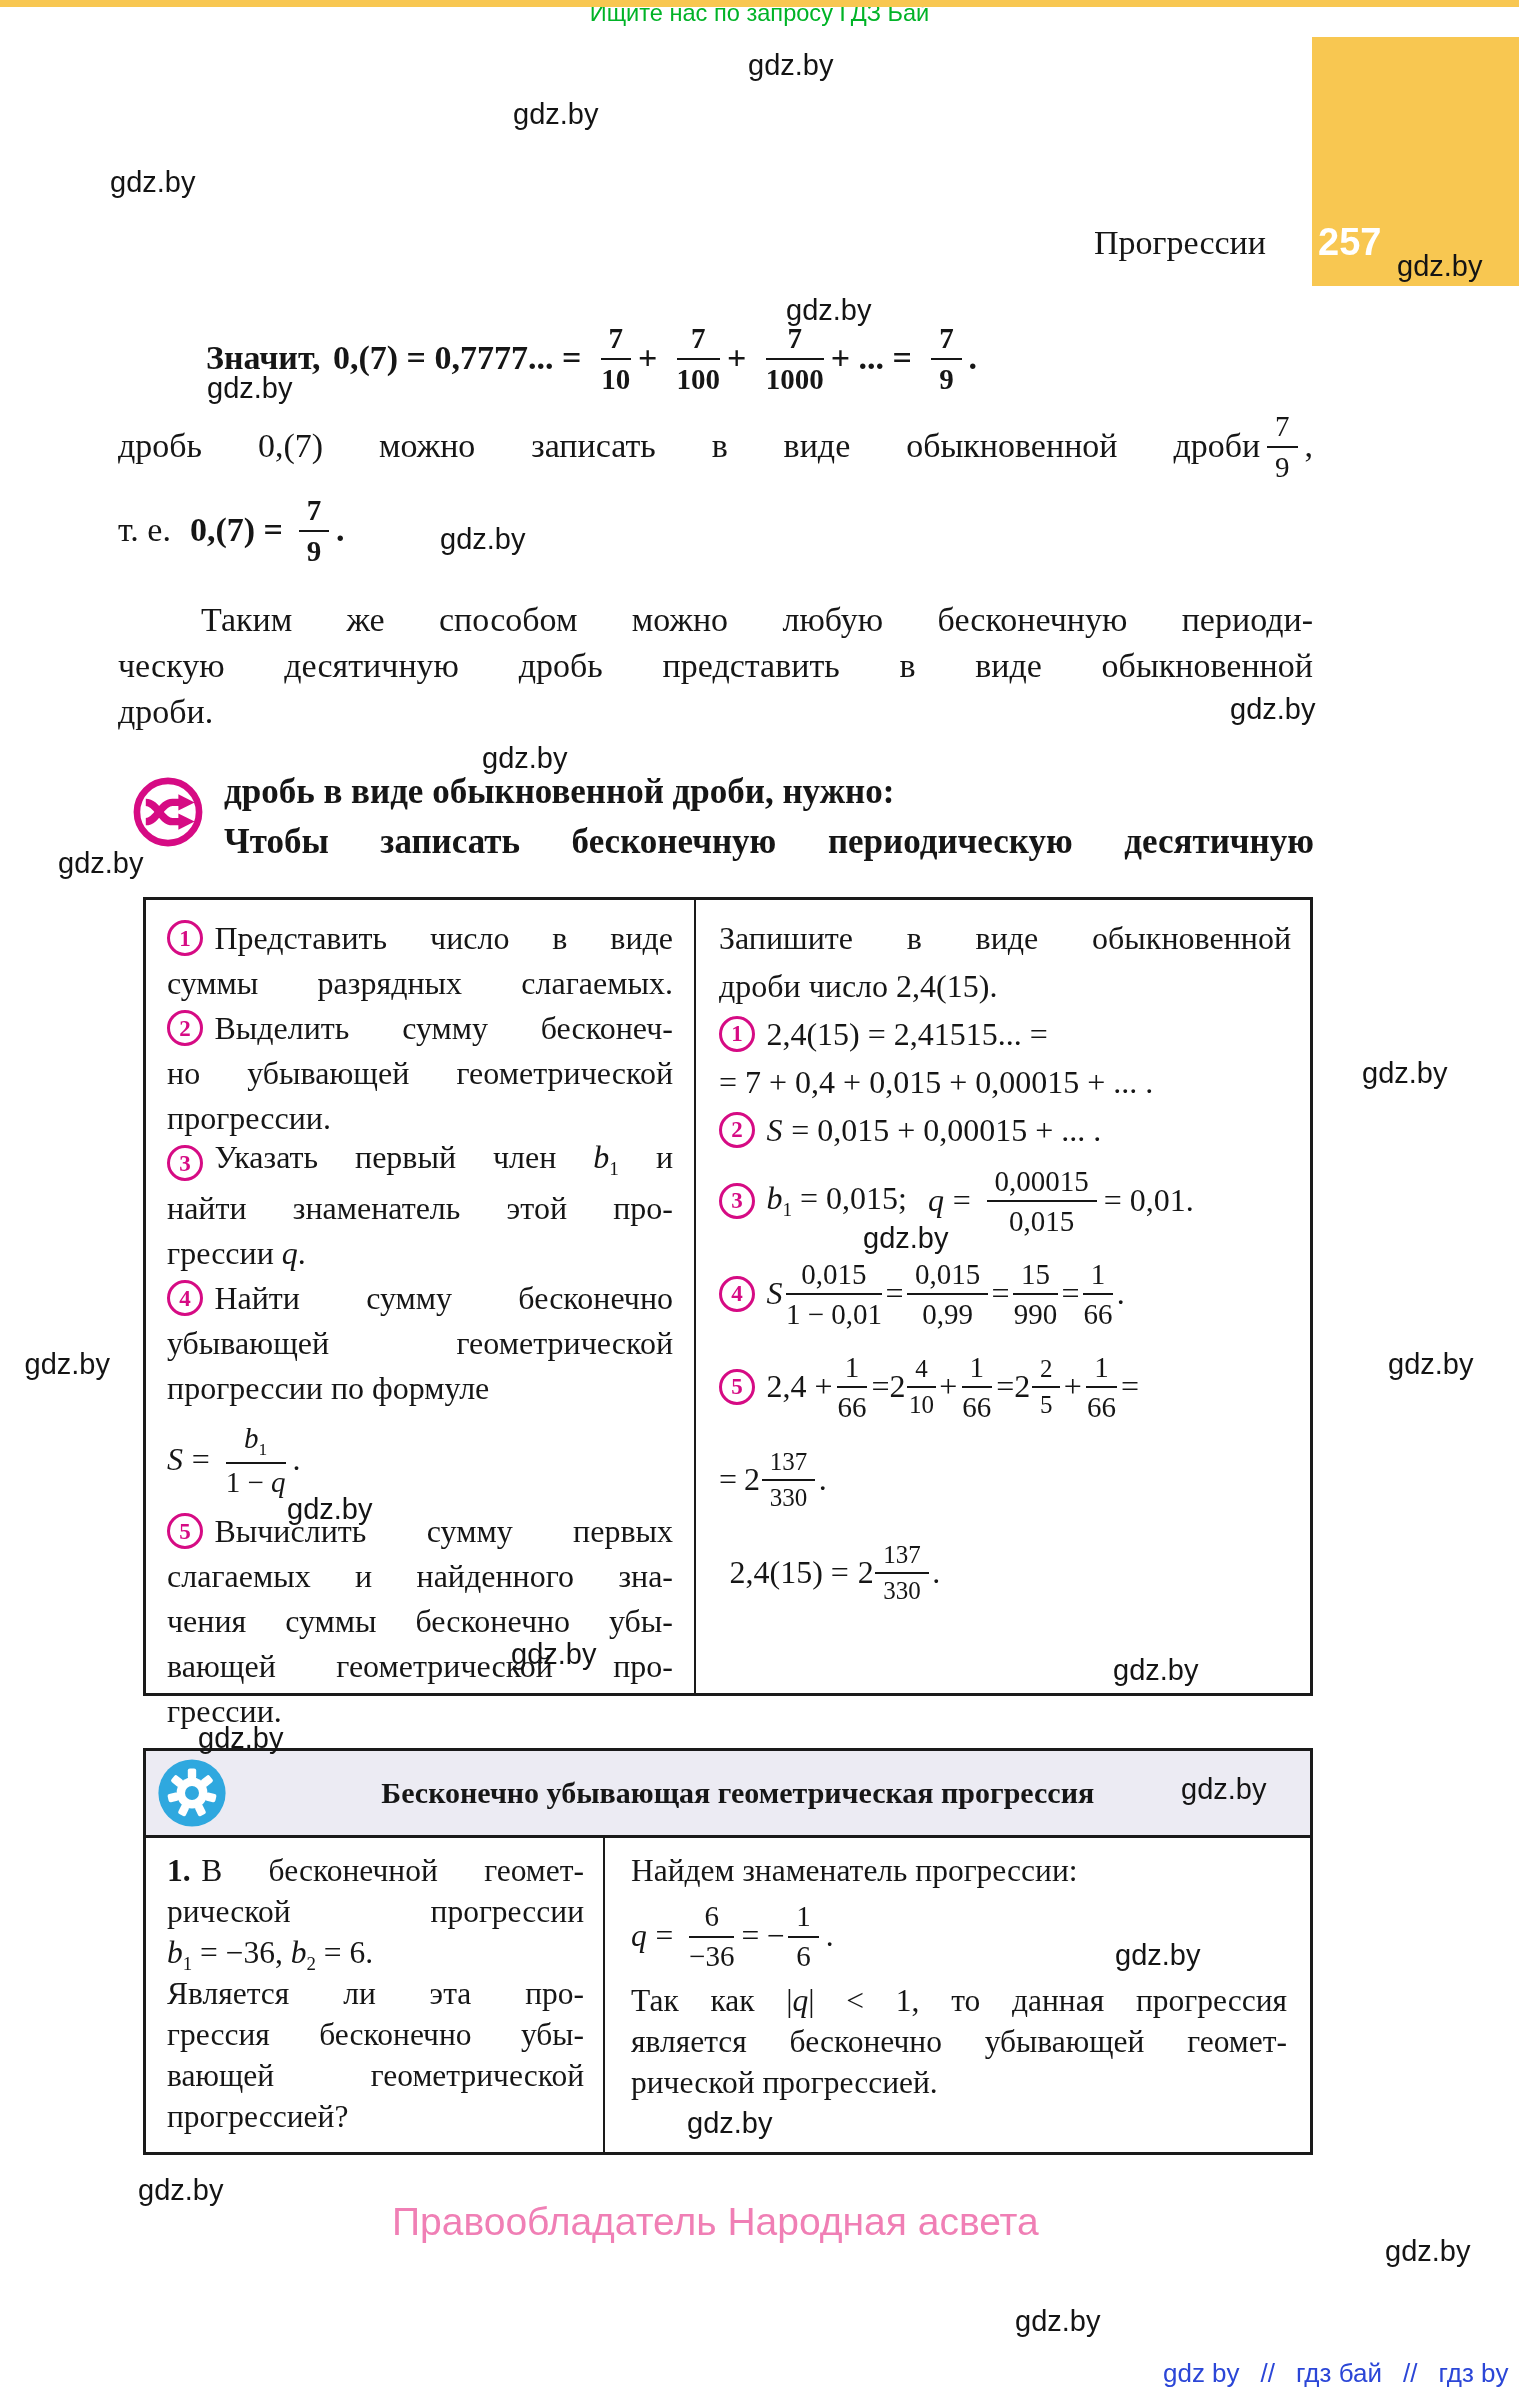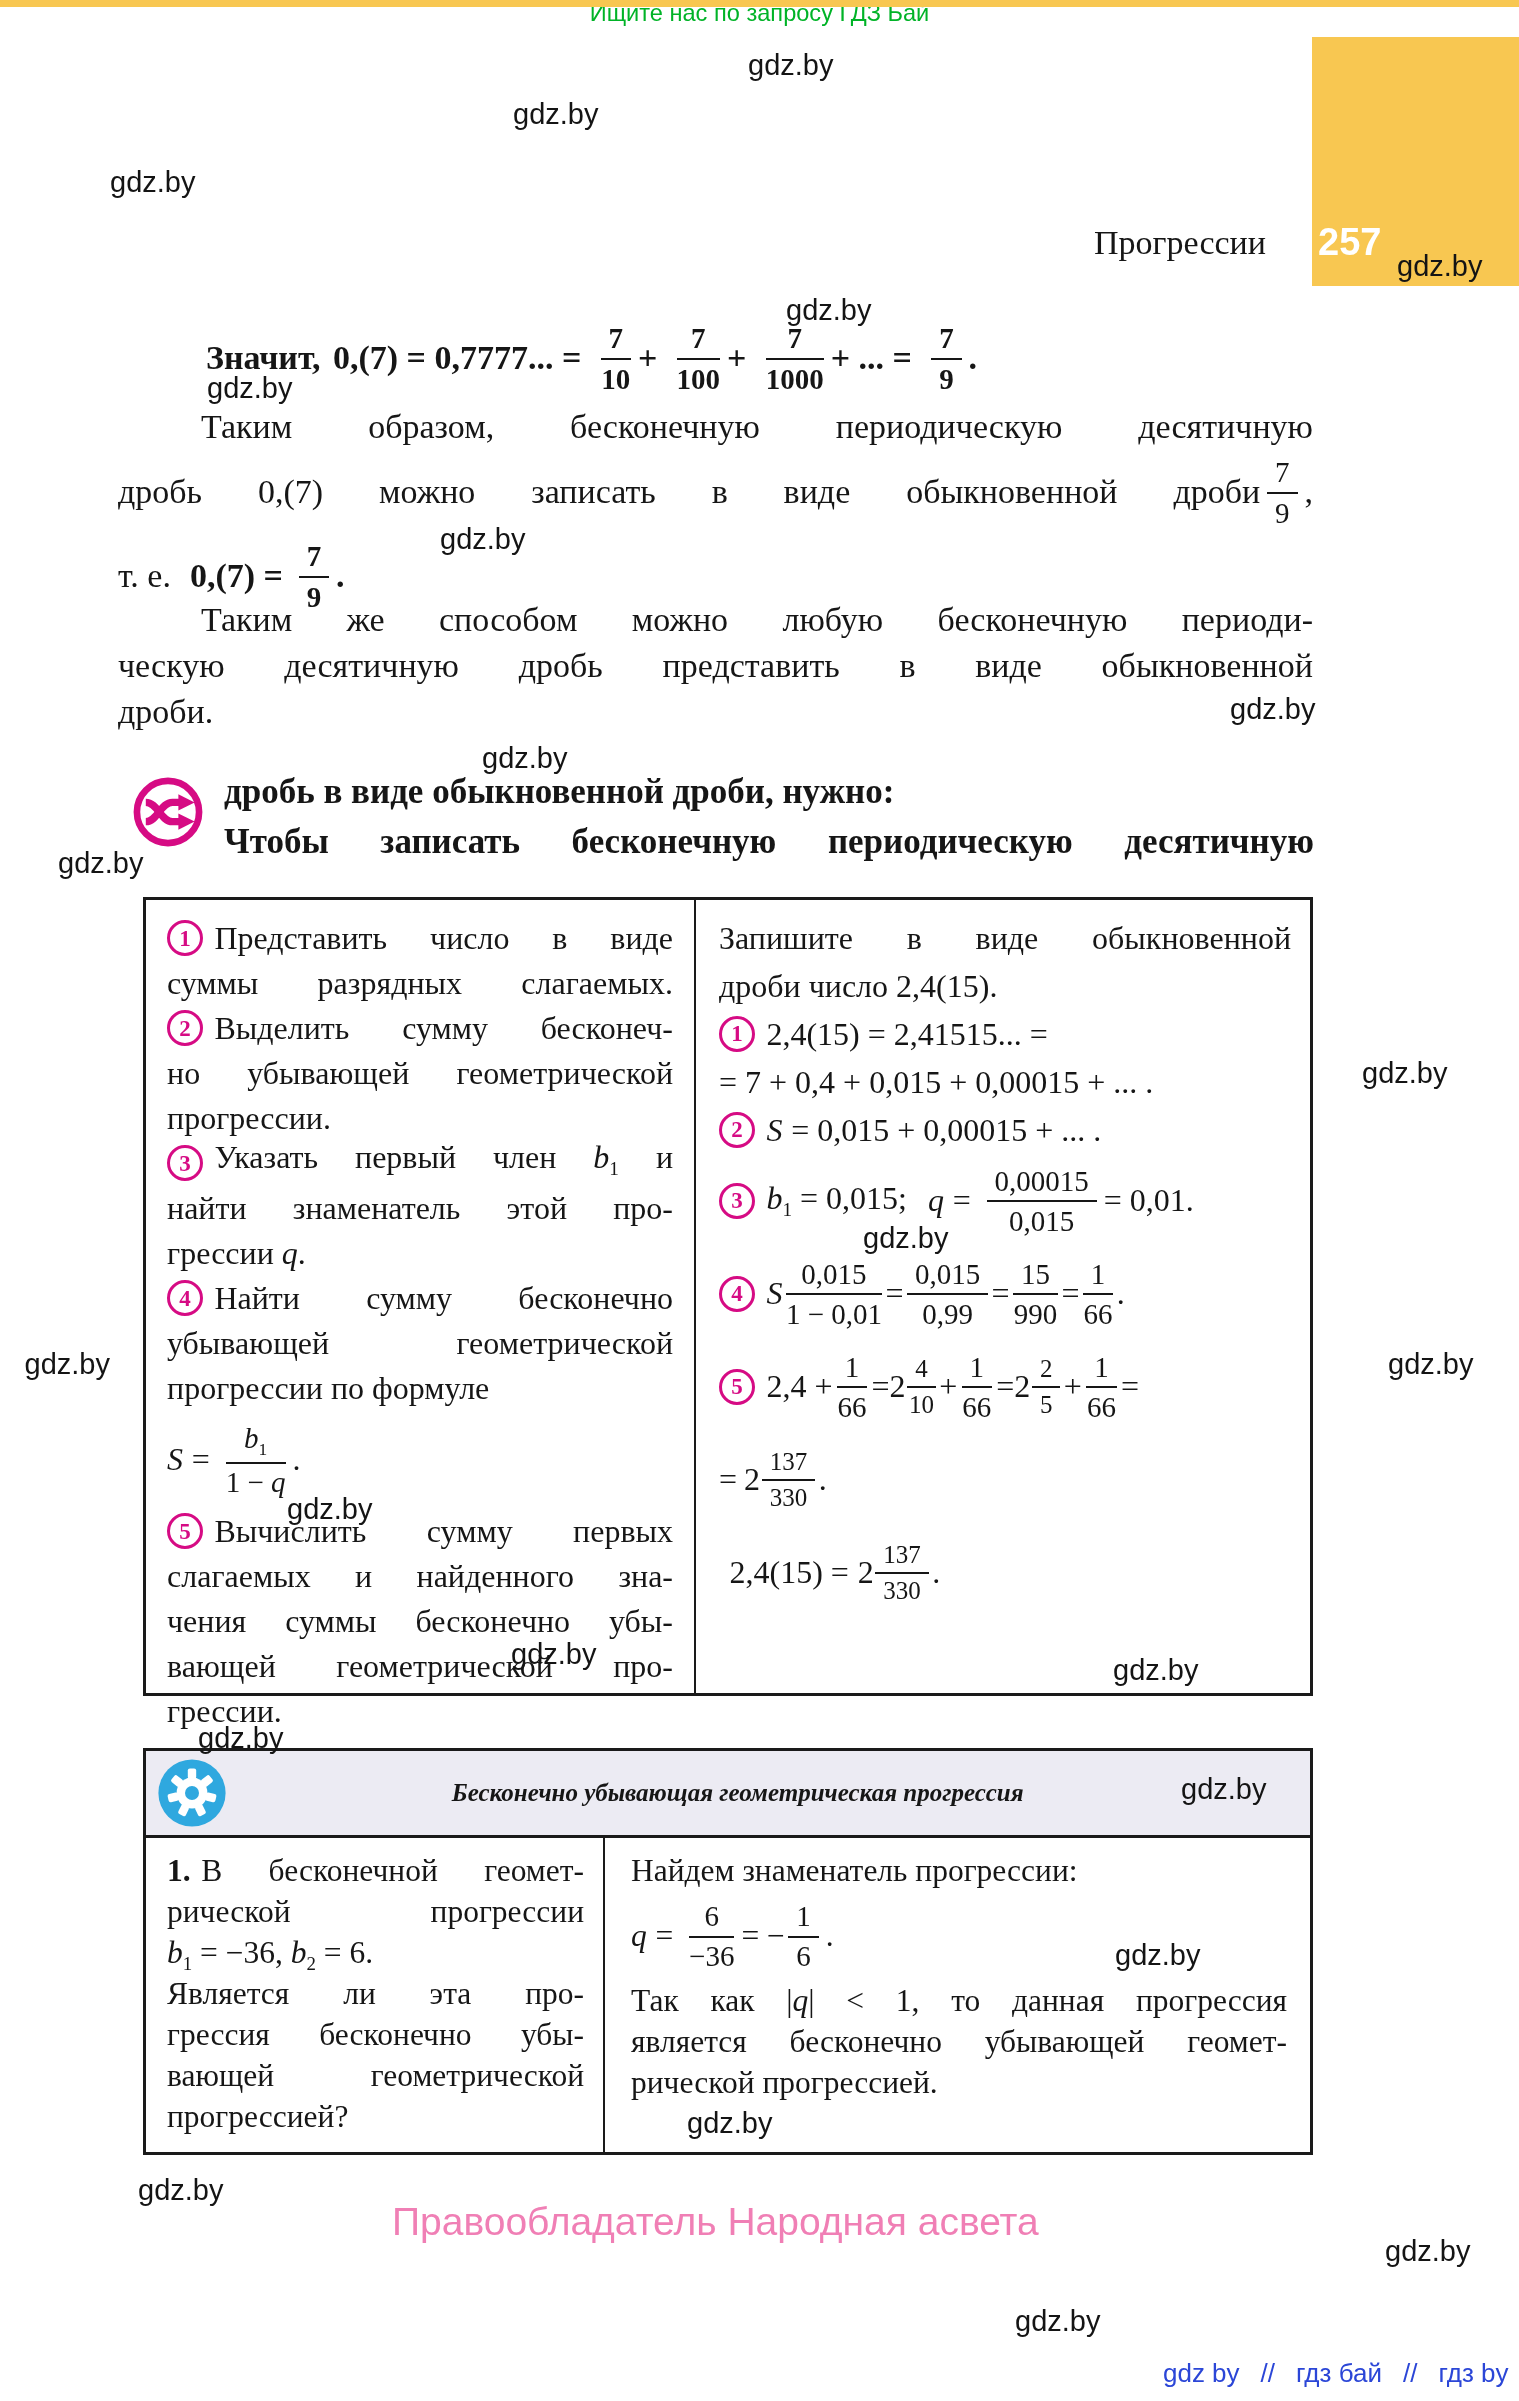--- a/index.html
+++ b/index.html
@@ -60,21 +60,21 @@
   .t1l .ln,.t1l .jl,.t1l .frow{height:45px;line-height:45px;}
   .t1l .formula{height:98px !important;}
   .t1r{flex:1;box-sizing:border-box;padding:14px 19px 0 23px;font-size:32px;}
   .t1r .ln,.t1r .jl{height:48px;line-height:48px;}
   .t1r .frow{height:48px;}
   .t1r .tall{height:93px;}
   .t1r .tok{margin-right:8.8px;}
   
   #bar2{left:143px;top:1748px;width:1170px;height:90px;background:var(--bar_bg);border:3.5px solid #1a1a1a;box-sizing:border-box;display:flex;align-items:center;}
   #gear-icon{width:70px;height:70px;margin-left:10.5px;flex:none;}
-  #bar2 .title{flex:1;text-align:center;font-size:25px;font-weight:bold;margin-right:61px;font-style:italic;}
+  #bar2 .title{flex:1;text-align:center;font-size:30px;font-weight:bold;margin-right:61px;}
   
   #table2{left:143px;top:1838px;width:1170px;height:317px;border:3.5px solid #1a1a1a;border-top:none;box-sizing:border-box;display:flex;background:#fff;}
   .t2l{width:459px;border-right:2.6px solid #1a1a1a;box-sizing:border-box;padding:12.3px 19px 0 21px;font-size:31.5px;}
   .t2l .ln,.t2l .jl,.t2l .frow{height:41px;line-height:41px;}
   .t2r{flex:1;box-sizing:border-box;padding:12.3px 23px 0 26px;font-size:31.5px;}
   .t2r .ln,.t2r .jl{height:41px;line-height:41px;}
   .t2r .formula{height:89px;display:flex;align-items:center;}
   
   #copyright{left:392px;top:2200px;font-size:39px;color:var(--footer_pink);font-family:"Liberation Sans","DejaVu Sans",sans-serif;}
   #links{left:0;right:0;top:2358px;text-align:right;font-size:26px;color:var(--link_blue);font-family:"Liberation Sans","DejaVu Sans",sans-serif;}
@@ -109,21 +109,20 @@
     </span>
   <span class="tok">+ ... =</span>
   <span class="frac">
       <span class="fn">7</span>
       <span class="fd">9</span>
     </span>
   <span>.</span>
 </div>
 
 <div class="abs" id="p2">
-  <div class="ln jl l1">Таким образом, бесконечную периодическую десятичную</div>
   <div class="frow l2row">
     <span class="stretch">дробь 0,(7) можно записать в виде обыкновенной дроби</span>
     <span class="frac">
         <span class="fn">7</span>
         <span class="fd">9</span>
       </span>
     <span>,</span>
   </div>
   <div class="frow l3row">
     <span style="margin-right:19px">т. е.</span>

